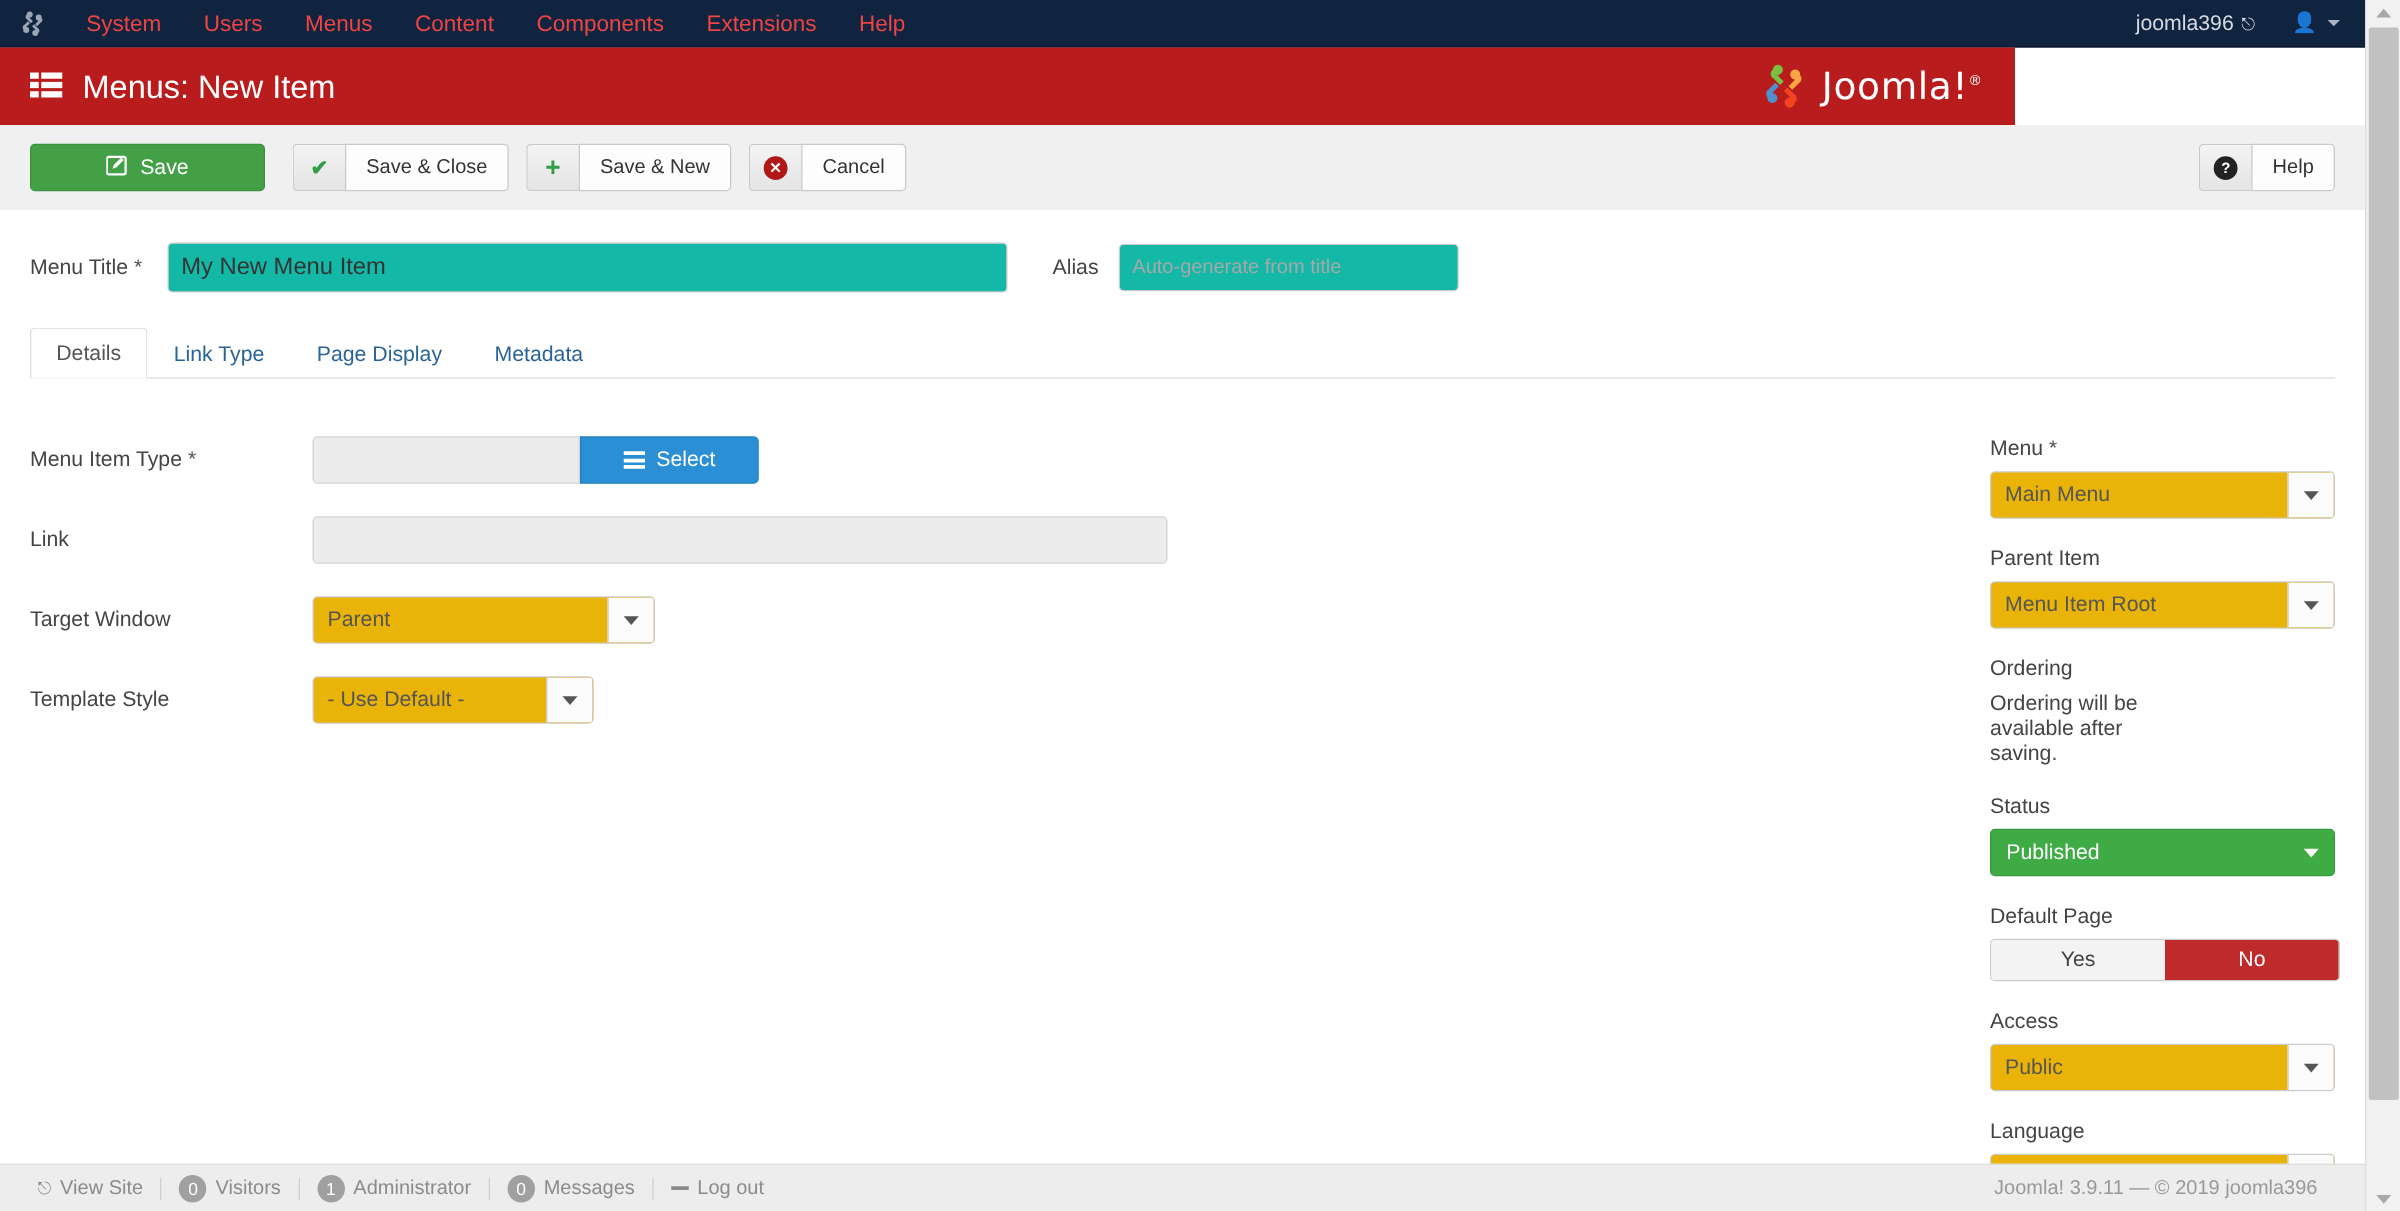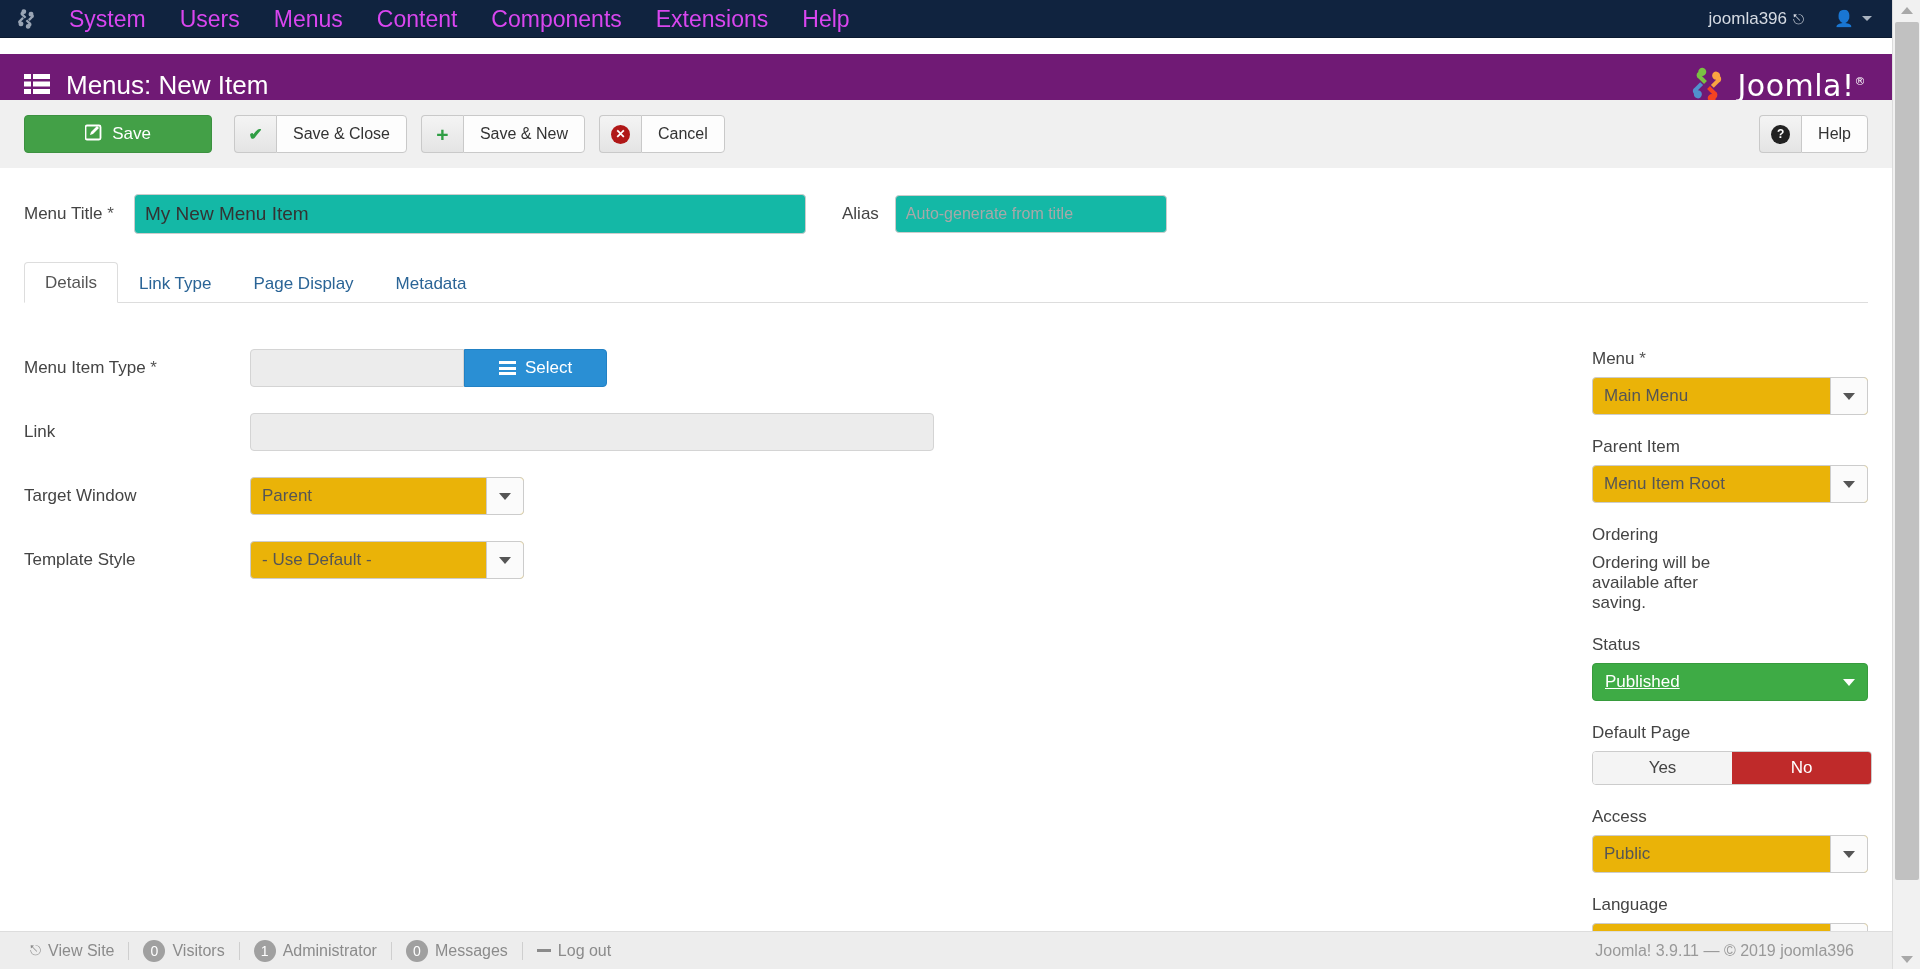--- a/index.html
+++ b/index.html
@@ -29,22 +29,22 @@
   }
   .topbar .brand-icon {
     width: 52px; height: 38px;
     display: flex; align-items: center; justify-content: center;
   }
   .topbar .brand-icon svg { display: block; }
   .topnav {
     display: flex; align-items: center; height: 38px;
   }
   .topnav-item {
-    color: #d946ef;
-    font-size: 23px;
+    color: #ef4444;
+    font-size: 18px;
     padding: 0 17px;
     line-height: 38px;
     cursor: pointer;
     white-space: nowrap;
   }
   .topbar-right {
     margin-left: auto;
     display: flex; align-items: center;
     height: 38px;
     padding-right: 6px;
@@ -65,23 +65,23 @@
   .caret-down {
     width: 0; height: 0;
     border-left: 5px solid transparent;
     border-right: 5px solid transparent;
     border-top: 5px solid #aab3c0;
   }
 
   
   .subheader {
     position: absolute; top: 38px; left: 0;
-    width: 1892px; height: 62px;
-    background: #701a75;
-    display: flex; align-items: center; margin-top: 16px;
+    width: 1612px; height: 62px;
+    background: #b91c1c;
+    display: flex; align-items: center;
   }
   .subheader-title {
     display: flex; align-items: center; gap: 16px;
     padding-left: 24px;
   }
   .page-icon-box {
     width: 26px; height: 26px;
     display: flex; flex-direction: column; justify-content: space-between;
   }
   .page-title-text {
@@ -276,21 +276,21 @@
     background: #fbfbfb;
     display: flex; align-items: center; justify-content: center;
   }
   .tri-down {
     width: 0; height: 0;
     border-left: 6px solid transparent;
     border-right: 6px solid transparent;
     border-top: 7px solid #555;
   }
   .sel-target { width: 274px; }
-  .sel-template { width: 274px; gap: 32px; }
+  .sel-template { width: 225px; gap: 32px; }
 
   
   .form-right {
     width: 276px;
     margin-left: auto;
     padding-right: 124px;
   }
   .side-label {
     font-size: 17px; color: #444;
     margin-bottom: 8px;
@@ -300,21 +300,20 @@
   .side-select { width: 276px; }
   .ordering-note { font-size: 17px; color: #444; }
   .status-select {
     background: #3eab45;
     border: 1px solid #379b3d;
     color: #fff;
     display: flex; align-items: center;
     height: 38px; border-radius: 4px;
     padding: 0 12px;
     cursor: pointer;
-    text-decoration: underline;
   }
   .status-select .sv { flex: 1; font-size: 17px; color: #fff; }
   .tri-down-white {
     width: 0; height: 0;
     border-left: 6px solid transparent;
     border-right: 6px solid transparent;
     border-top: 7px solid #fff;
   }
   .toggle-group {
     display: flex; width: 280px; height: 34px;

